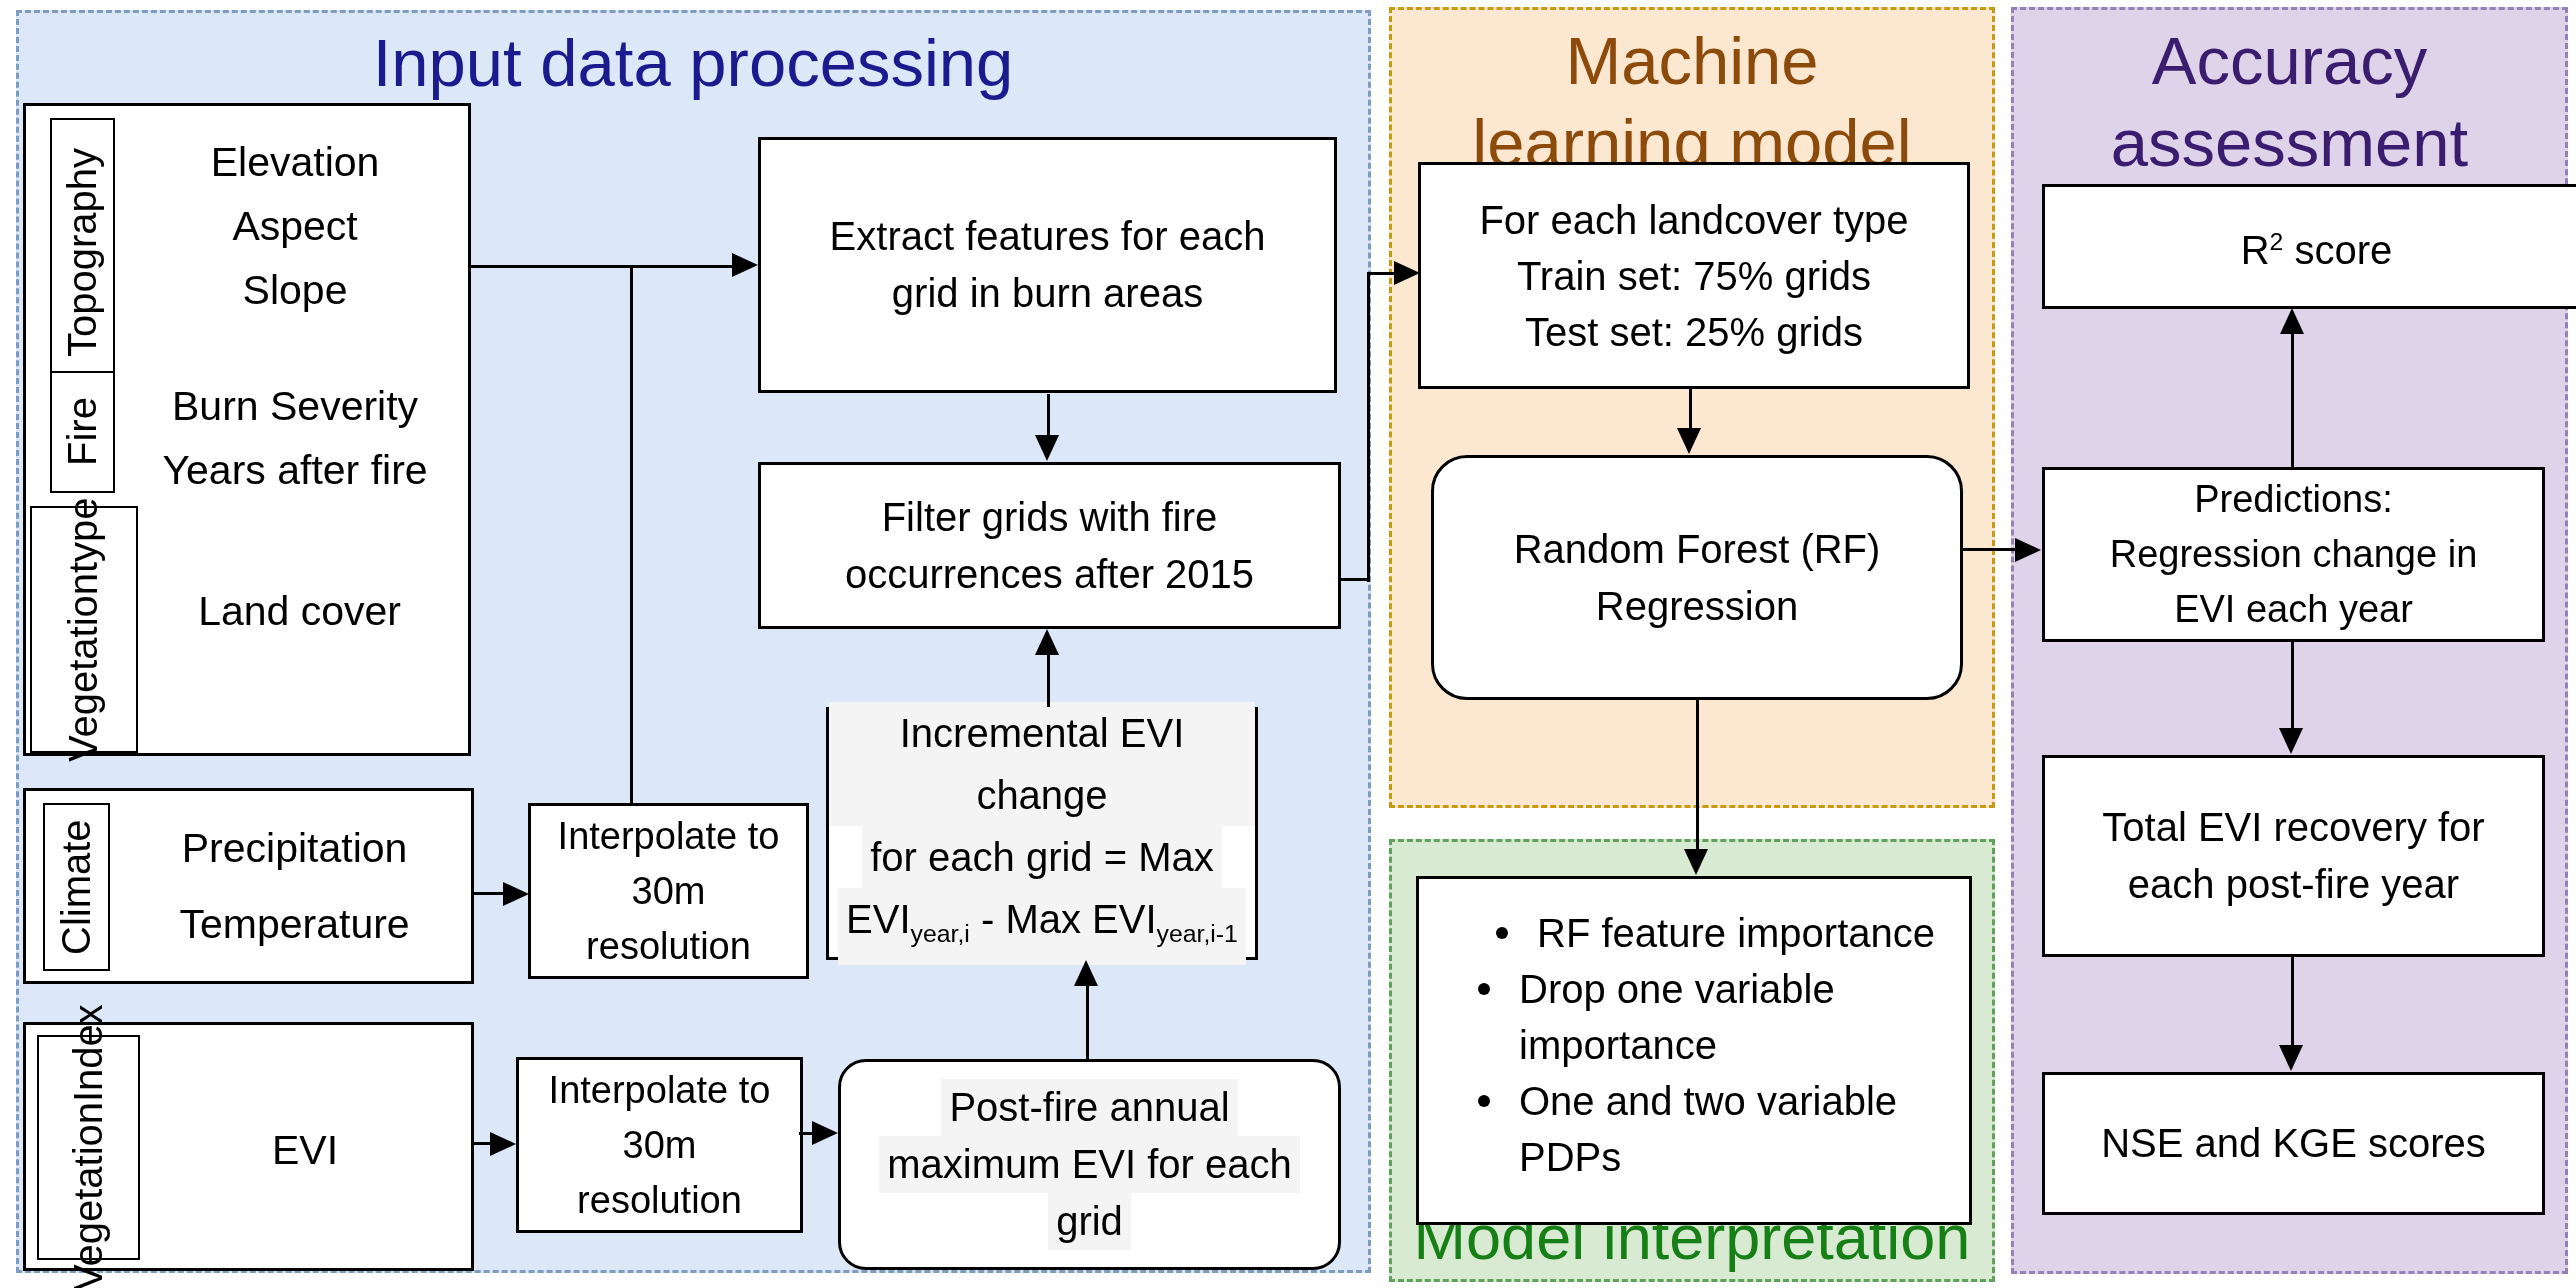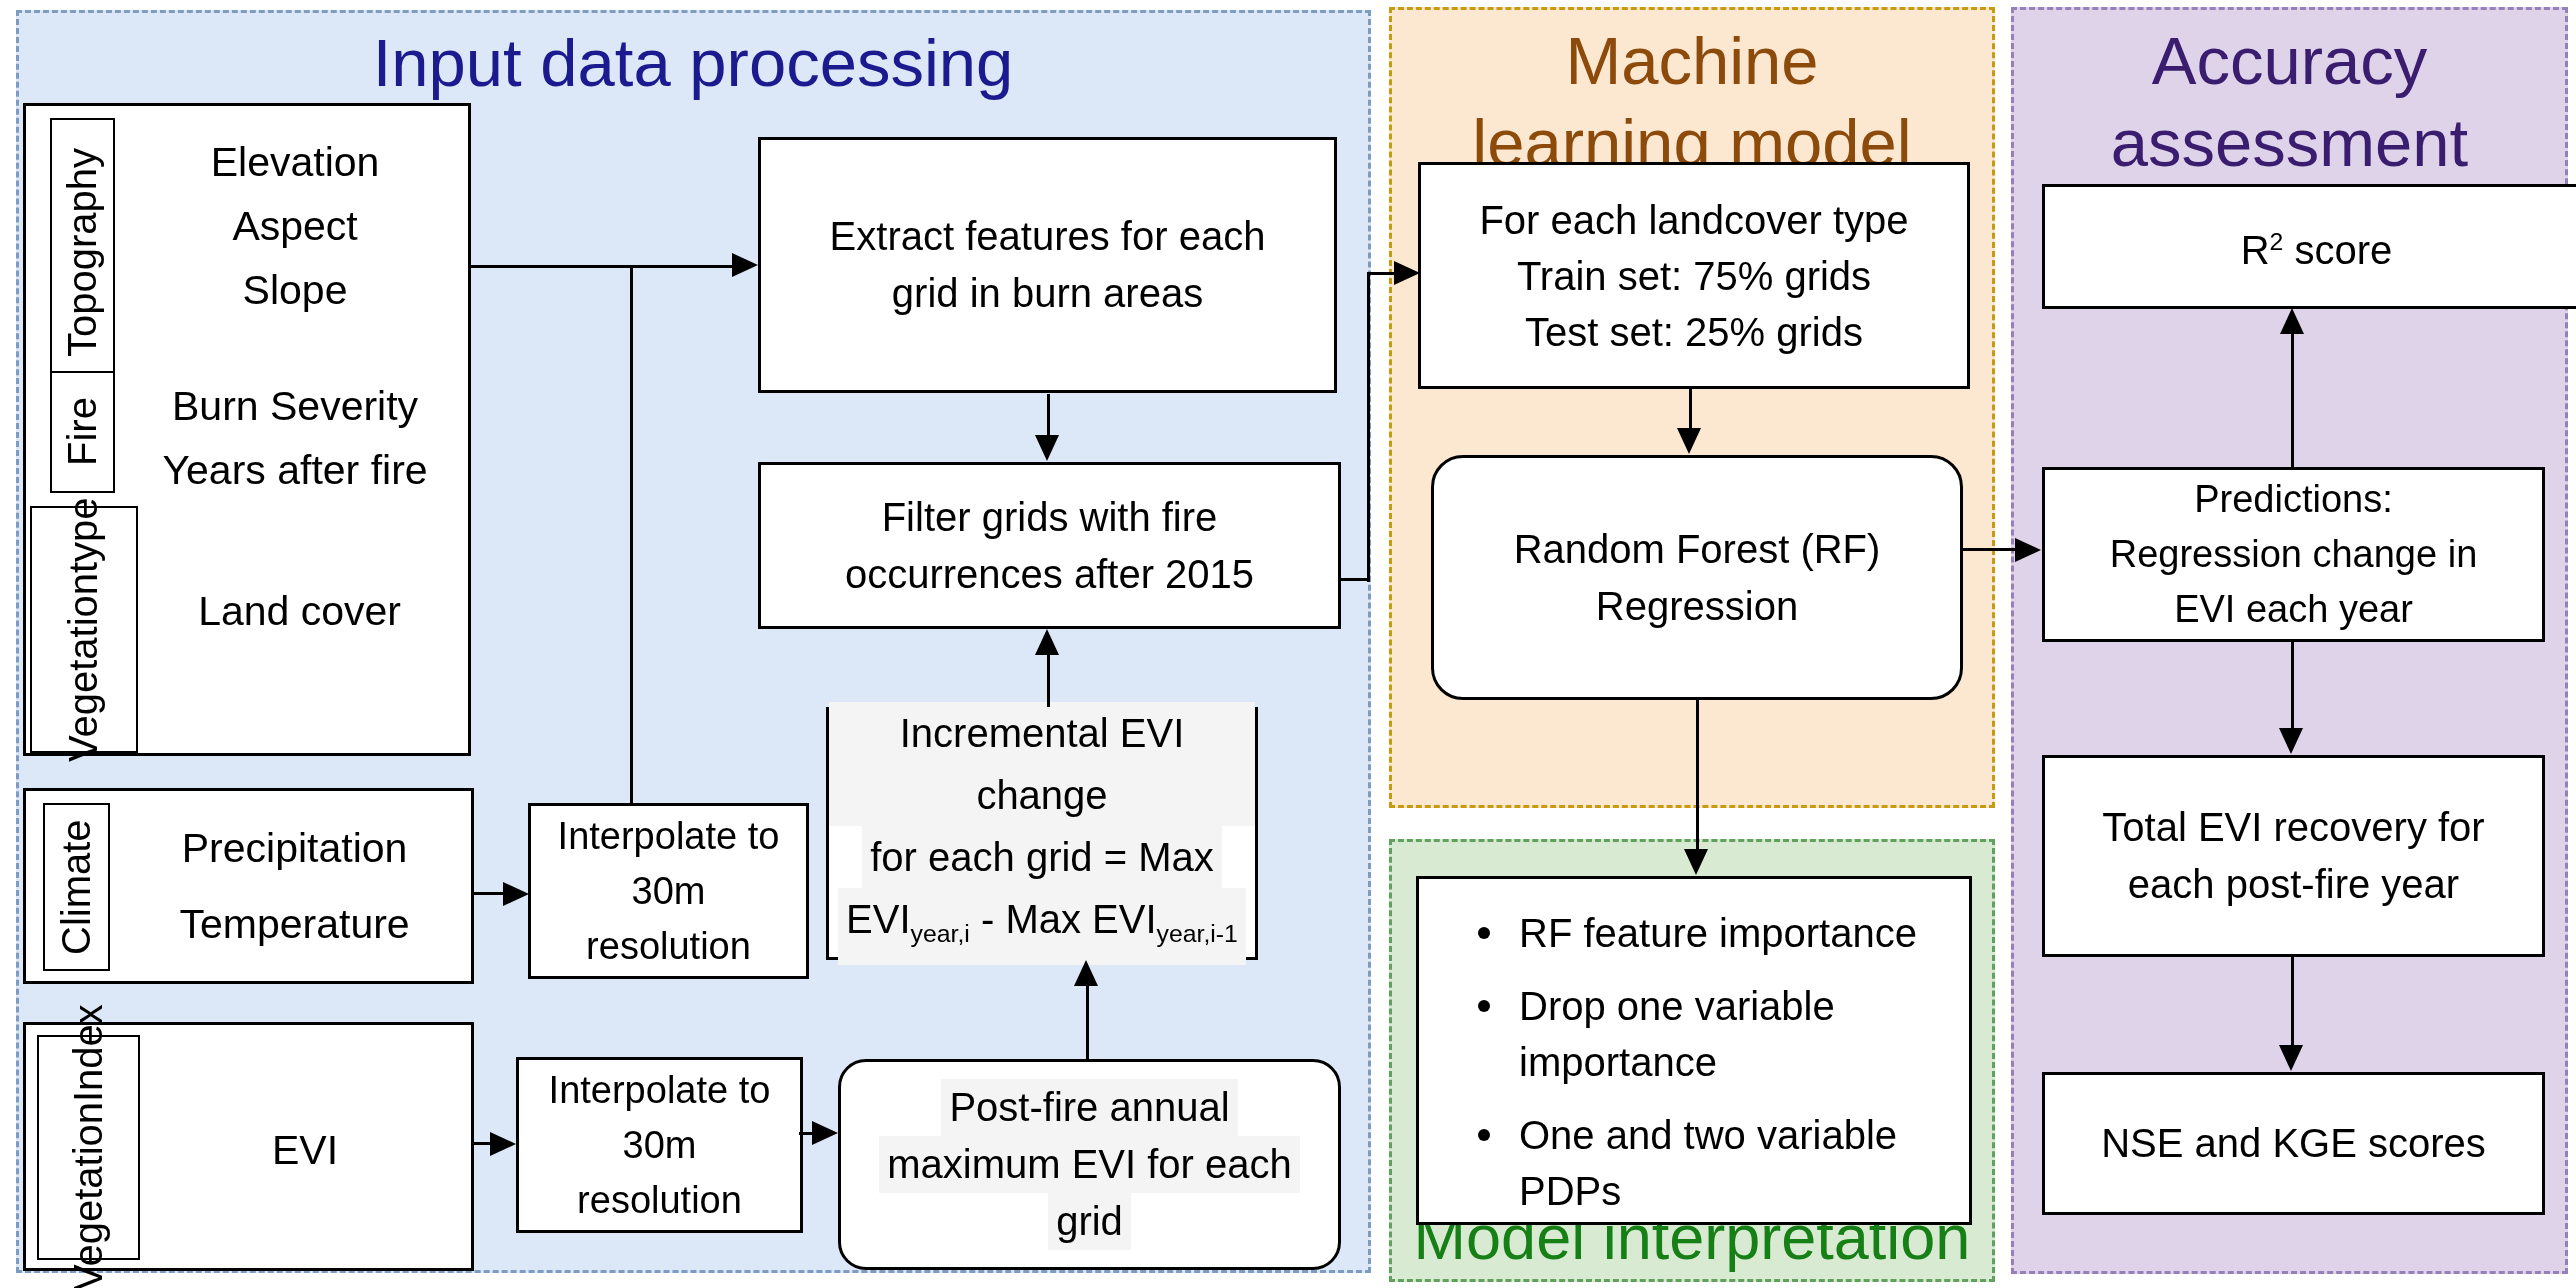--- a/index.html
+++ b/index.html
@@ -35,21 +35,21 @@
   .climate-items div{line-height:76px;}
 
   .hl{background:#f4f4f4;padding:0 8.6px;}
 
   .aline{position:absolute;background:#000;}
   .ah{position:absolute;width:0;height:0;}
   .ah-right{border-top:12px solid transparent;border-bottom:12px solid transparent;border-left:26px solid #000;}
   .ah-up{border-left:12px solid transparent;border-right:12px solid transparent;border-bottom:26px solid #000;}
   .ah-down{border-left:12px solid transparent;border-right:12px solid transparent;border-top:26px solid #000;}
 
-  .bullets{justify-content:flex-start;align-items:flex-start;text-align:left;padding:26px 34px 0 47px;gap:17px;}
+  .bullets{justify-content:flex-start;align-items:flex-end;text-align:left;padding:26px 34px 0 47px;}
   .bullet-item{position:relative;padding-left:53px;line-height:56px;font-size:40px;}
   .bullet-item::before{content:"";position:absolute;left:12px;top:22.3px;width:12px;height:12px;border-radius:50%;background:#000;}
 
   sub{font-size:0.62em;}
   sup{font-size:0.62em;}
 </style>
 </head>
 <body>
 
 <div id="canvas">
@@ -153,21 +153,21 @@
     <div class="hl">maximum EVI for each</div>
     <div class="hl">grid</div>
   </div>
 
   <div class="node" style="left:1418px;top:162px;width:552px;height:227px;line-height:56px;">
     <div>For each landcover type</div>
     <div>Train set: 75% grids</div>
     <div>Test set: 25% grids</div>
   </div>
 
-  <div class="node rounded" style="left:1431px;top:455px;width:532px;height:245px;border-radius:32px;">
+  <div class="node rounded" style="left:1431px;top:455px;width:532px;height:245px;">
     <div>Random Forest (RF)</div>
     <div>Regression</div>
   </div>
 
   <div class="node bullets" style="left:1416px;top:876px;width:556px;height:349px;">
     <div class="bullet-item">RF feature importance</div>
     <div class="bullet-item">Drop one variable importance</div>
     <div class="bullet-item">One and two variable PDPs</div>
   </div>
 

